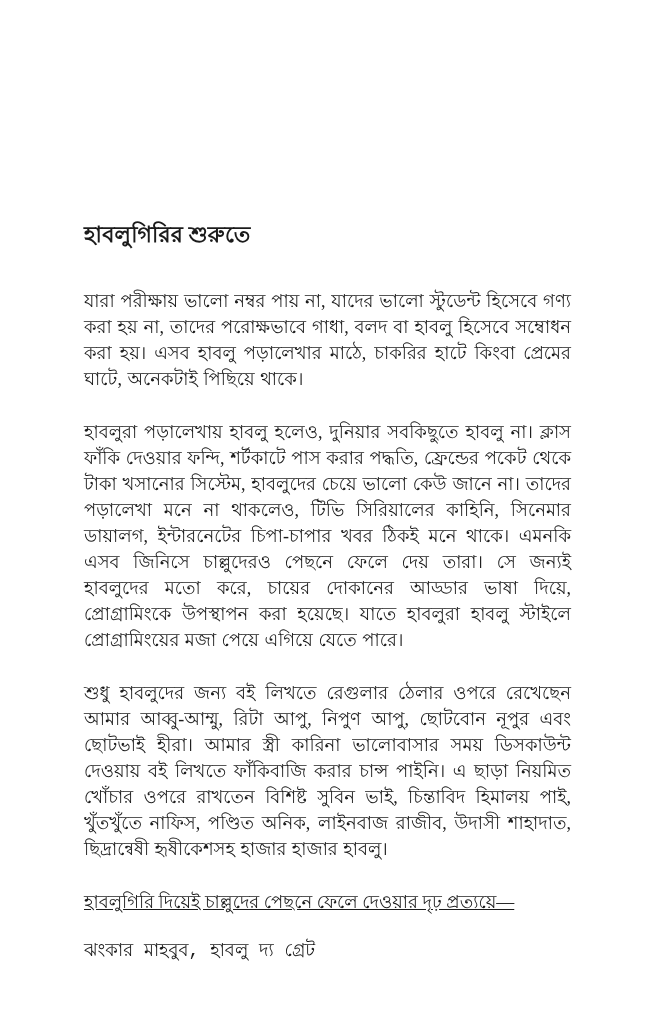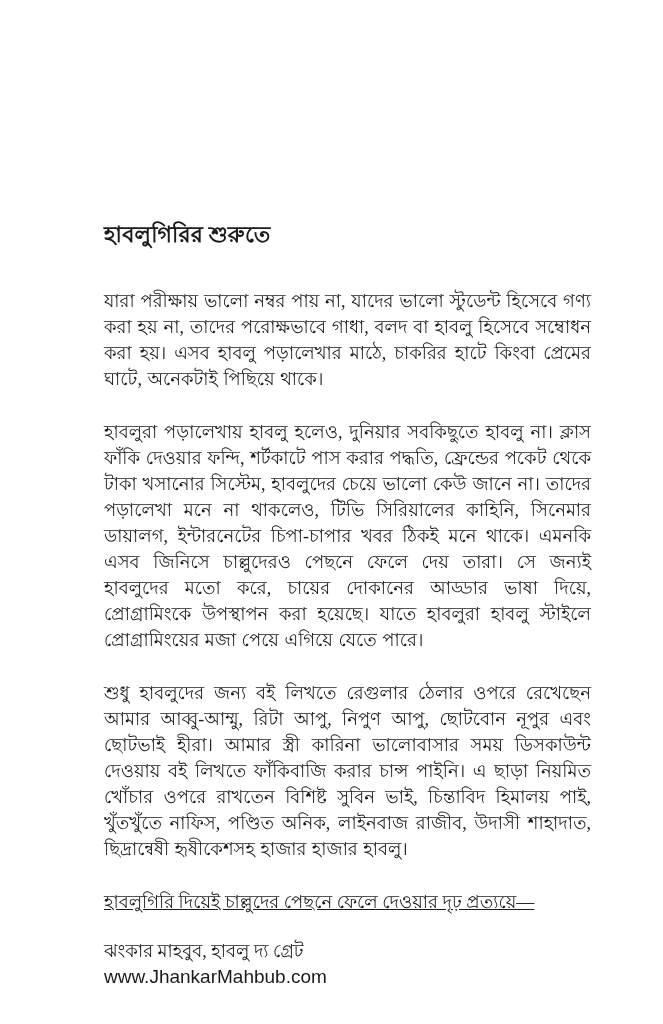--- a/index.html
+++ b/index.html
@@ -12,21 +12,21 @@
     width: 663px;
     height: 1024px;
     margin: 0 auto;
     background: #ffffff;
     overflow: hidden;
     font-family: "Liberation Serif", "DejaVu Serif", serif;
     color: #1b1b1b;
   }
   .content {
     position: absolute;
-    left: 104px;
+    left: 84px;
     top: 220px;
     width: 487px;
   }
   .page-title {
     font-size: 22px;
     font-weight: 700;
     line-height: 30px;
     margin: 0 0 38px 0;
     letter-spacing: 0.2px;
   }
@@ -44,20 +44,21 @@
     margin: 0 0 24px 0;
     text-decoration: underline;
   }
   .signature {
     margin-top: 0;
   }
   .signature-name {
     font-size: 18px;
     line-height: 25px;
     margin: 0;
+    font-family: Liberation Mono, monospace;
   }
   .signature-url {
     font-family: "Liberation Sans", "DejaVu Sans", sans-serif;
     font-size: 19px;
     line-height: 25px;
     margin: 0;
     color: #1b1b1b;
   }
 </style>
 </head>
@@ -71,17 +72,16 @@
     <p class="body-para">যারা পরীক্ষায় ভালো নম্বর পায় না, যাদের ভালো স্টুডেন্ট হিসেবে গণ্য করা হয় না, তাদের পরোক্ষভাবে গাধা, বলদ বা হাবলু হিসেবে সম্বোধন করা হয়। এসব হাবলু পড়ালেখার মাঠে, চাকরির হাটে কিংবা প্রেমের ঘাটে, অনেকটাই পিছিয়ে থাকে।</p>
 
     <p class="body-para">হাবলুরা পড়ালেখায় হাবলু হলেও, দুনিয়ার সবকিছুতে হাবলু না। ক্লাস ফাঁকি দেওয়ার ফন্দি, শর্টকাটে পাস করার পদ্ধতি, ফ্রেন্ডের পকেট থেকে টাকা খসানোর সিস্টেম, হাবলুদের চেয়ে ভালো কেউ জানে না। তাদের পড়ালেখা মনে না থাকলেও, টিভি সিরিয়ালের কাহিনি, সিনেমার ডায়ালগ, ইন্টারনেটের চিপা-চাপার খবর ঠিকই মনে থাকে। এমনকি এসব জিনিসে চাল্লুদেরও পেছনে ফেলে দেয় তারা। সে জন্যই হাবলুদের মতো করে, চায়ের দোকানের আড্ডার ভাষা দিয়ে, প্রোগ্রামিংকে উপস্থাপন করা হয়েছে। যাতে হাবলুরা হাবলু স্টাইলে প্রোগ্রামিংয়ের মজা পেয়ে এগিয়ে যেতে পারে।</p>
 
     <p class="body-para">শুধু হাবলুদের জন্য বই লিখতে রেগুলার ঠেলার ওপরে রেখেছেন আমার আব্বু-আম্মু, রিটা আপু, নিপুণ আপু, ছোটবোন নূপুর এবং ছোটভাই হীরা। আমার স্ত্রী কারিনা ভালোবাসার সময় ডিসকাউন্ট দেওয়ায় বই লিখতে ফাঁকিবাজি করার চান্স পাইনি। এ ছাড়া নিয়মিত খোঁচার ওপরে রাখতেন বিশিষ্ট সুবিন ভাই, চিন্তাবিদ হিমালয় পাই, খুঁতখুঁতে নাফিস, পণ্ডিত অনিক, লাইনবাজ রাজীব, উদাসী শাহাদাত, ছিদ্রান্বেষী হৃষীকেশসহ হাজার হাজার হাবলু।</p>
 
     <p class="dedication">হাবলুগিরি দিয়েই চাল্লুদের পেছনে ফেলে দেওয়ার দৃঢ় প্রত্যয়ে—</p>
 
     <div class="signature">
       <p class="signature-name">ঝংকার মাহবুব, হাবলু দ্য গ্রেট</p>
-      <p class="signature-url">www.JhankarMahbub.com</p>
     </div>
 
   </div>
 </div>
 
 </body></html>

